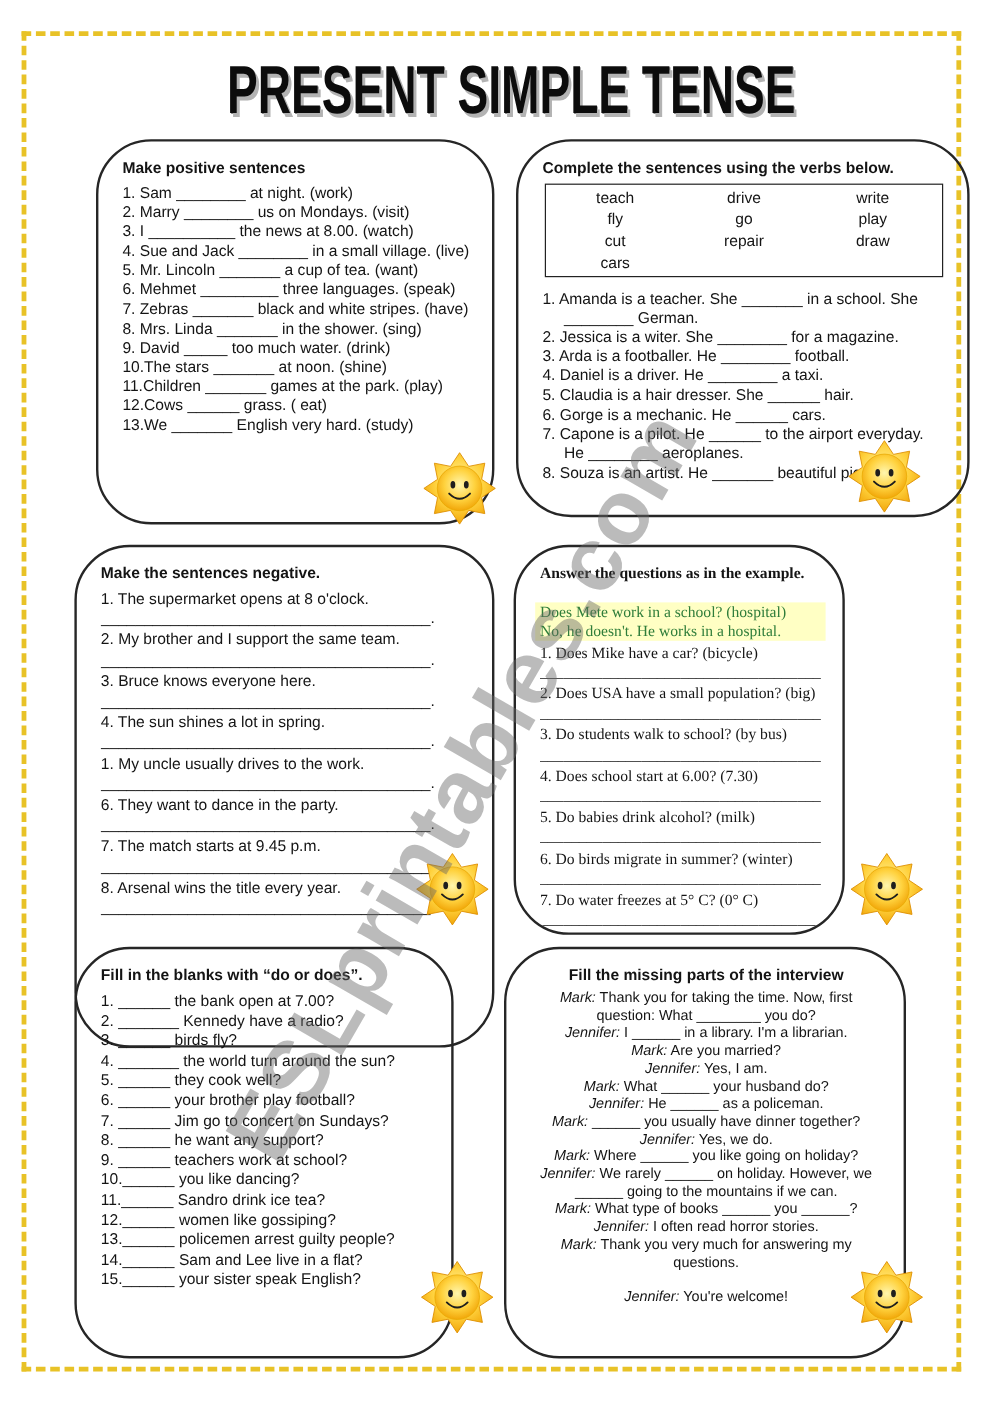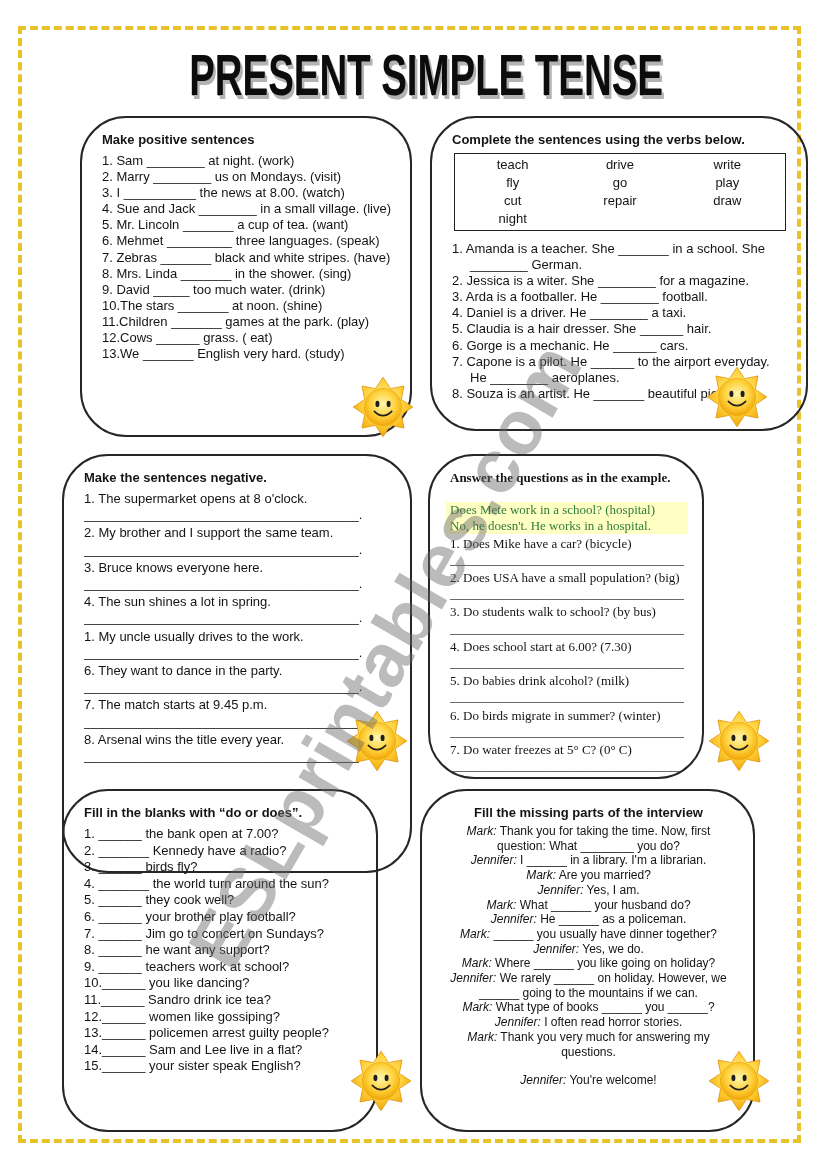--- a/index.html
+++ b/index.html
@@ -101,21 +101,21 @@
     <div class="verb-table">
       <span class="verb-cell">teach</span>
       <span class="verb-cell">drive</span>
       <span class="verb-cell">write</span>
       <span class="verb-cell">fly</span>
       <span class="verb-cell">go</span>
       <span class="verb-cell">play</span>
       <span class="verb-cell">cut</span>
       <span class="verb-cell">repair</span>
       <span class="verb-cell">draw</span>
-      <span class="verb-cell">night</span>
+      <span class="verb-cell">cars</span>
     </div>
     <div>
       <div class="item">1.  Amanda is a teacher. She _______ in a school. She ________ German.</div>
       <div class="item">2.  Jessica is a witer. She ________ for a magazine.</div>
       <div class="item">3.  Arda is a footballer. He ________ football.</div>
       <div class="item">4.  Daniel is a driver. He ________ a taxi.</div>
       <div class="item">5.  Claudia is a hair dresser. She ______ hair.</div>
       <div class="item">6.  Gorge is a mechanic. He ______ cars.</div>
       <div class="item">7.  Capone is a pilot. He ______ to the airport everyday.  He ________ aeroplanes.</div>
       <div class="item">8.  Souza is an artist. He _______ beautiful pictures.</div>

